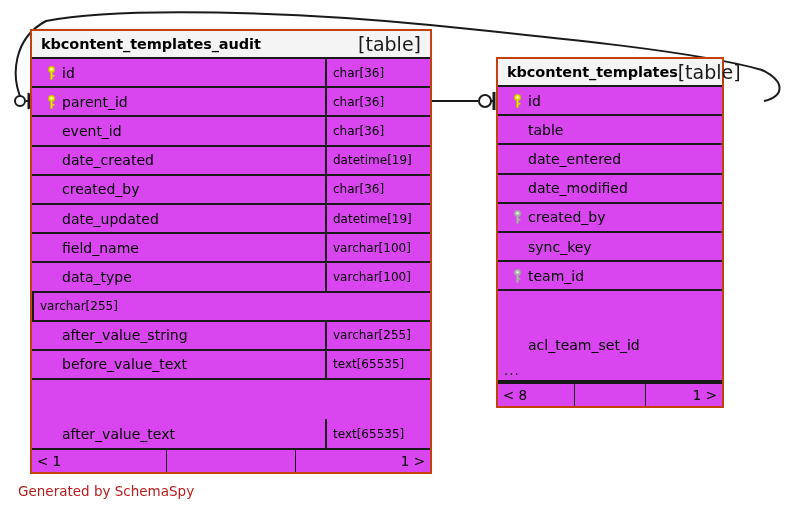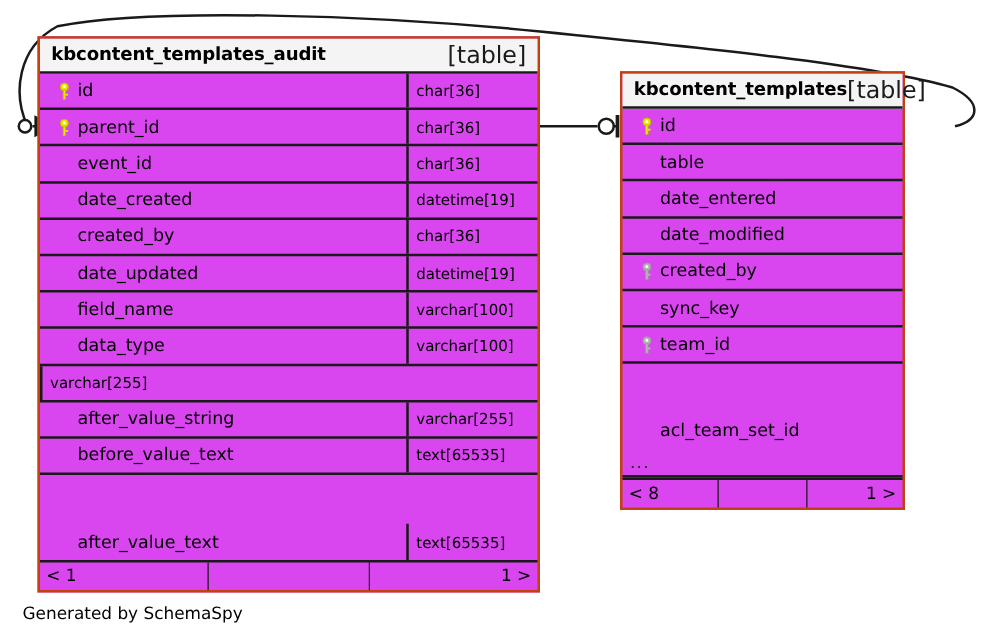--- a/index.html
+++ b/index.html
@@ -163,21 +163,21 @@
     flex: 1 1 0;
     padding-right: 5px;
     justify-content: flex-end;
   }
 
   #caption {
     position: absolute;
     left: 18px;
     top: 483px;
     font-size: 13.5px;
-    color: #000000;
+    color: #b91c1c;
     z-index: 2;
   }
 </style>
 </head>
 <body>
 
 <div id="canvas">
 
   <svg id="connectors" viewBox="0 0 785 513" width="785" height="513" xmlns="http://www.w3.org/2000/svg">
 

